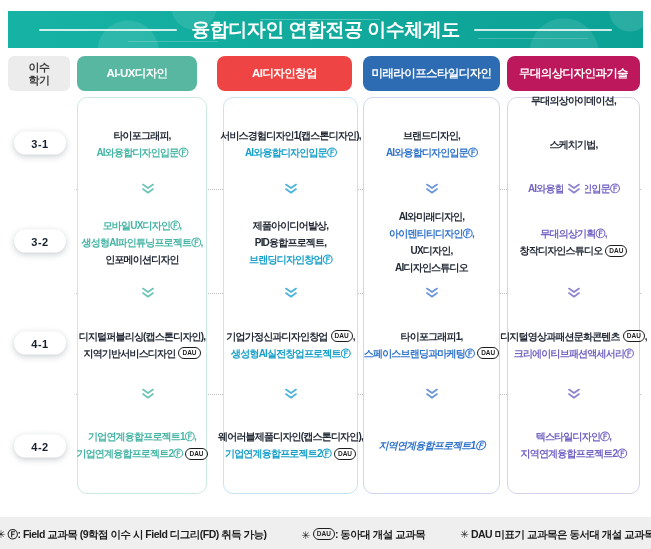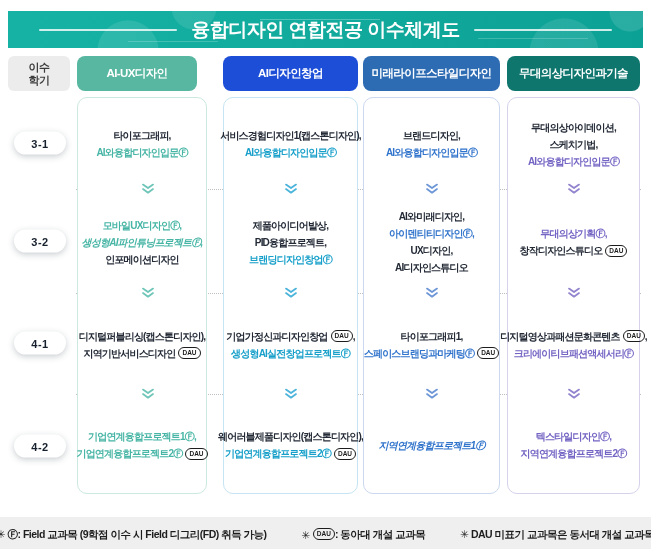--- a/index.html
+++ b/index.html
@@ -106,21 +106,21 @@
     <div class="divider" style="top: 293px;"></div>
     <div class="divider" style="top: 394px;"></div>
     <div class="track-header" style="left: 77px; width: 120px; background: rgb(88, 183, 160);">AI-UX디자인</div>
     <div class="track-column" style="left: 77px; width: 130px; border-color: rgb(203, 233, 224);">
       <div class="course-cell" style="height: 92px; flex: 0 0 92px;">
         <div class="course-line">타이포그래피,</div>
         <div class="course-line" style="color: rgb(71, 181, 165);">AI와융합디자인입문Ⓕ</div>
       </div>
       <div class="course-cell" style="height: 104px; flex: 0 0 104px;">
         <div class="course-line" style="color: rgb(71, 181, 165);">모바일UX디자인Ⓕ,</div>
-        <div class="course-line" style="color: rgb(71, 181, 165); font-style: italic;">생성형AI파인튜닝프로젝트Ⓕ,</div>
+        <div class="course-line" style="color: rgb(71, 181, 165);">생성형AI파인튜닝프로젝트Ⓕ,</div>
         <div class="course-line">인포메이션디자인</div>
       </div>
       <div class="course-cell" style="height: 101px; flex: 0 0 101px;">
         <div class="course-line">디지털퍼블리싱(캡스톤디자인),</div>
         <div class="course-line">지역기반서비스디자인<span class="dau-badge">DAU</span></div>
       </div>
       <div class="course-cell" style="height: 100px; flex: 0 0 100px;">
         <div class="course-line" style="color: rgb(71, 181, 165);">기업연계융합프로젝트1Ⓕ,</div>
         <div class="course-line" style="color: rgb(71, 181, 165);">기업연계융합프로젝트2Ⓕ<span class="dau-badge">DAU</span></div>
       </div>
@@ -130,21 +130,21 @@
         <path d="M2 5.6 L7 9.2 L12 5.6" fill="none" stroke="#6FC6B8" stroke-width="1.8" stroke-linecap="round" stroke-linejoin="round"></path>
       </svg></span>
     <span class="chevron" style="left: 147.5px; top: 293px;"><svg width="14" height="11" viewBox="0 0 14 11">
         <path d="M2 1 L7 4.6 L12 1" fill="none" stroke="#6FC6B8" stroke-width="1.8" stroke-linecap="round" stroke-linejoin="round"></path>
         <path d="M2 5.6 L7 9.2 L12 5.6" fill="none" stroke="#6FC6B8" stroke-width="1.8" stroke-linecap="round" stroke-linejoin="round"></path>
       </svg></span>
     <span class="chevron" style="left: 147.5px; top: 394px;"><svg width="14" height="11" viewBox="0 0 14 11">
         <path d="M2 1 L7 4.6 L12 1" fill="none" stroke="#6FC6B8" stroke-width="1.8" stroke-linecap="round" stroke-linejoin="round"></path>
         <path d="M2 5.6 L7 9.2 L12 5.6" fill="none" stroke="#6FC6B8" stroke-width="1.8" stroke-linecap="round" stroke-linejoin="round"></path>
       </svg></span>
-    <div class="track-header" style="left: 223px; width: 135px; background: #1d4ed8;">AI디자인창업</div>
+    <div class="track-header" style="left: 217px; width: 135px; background: #ef4444;">AI디자인창업</div>
     <div class="track-column" style="left: 223px; width: 135px; border-color: rgb(198, 228, 243);">
       <div class="course-cell" style="height: 92px; flex: 0 0 92px;">
         <div class="course-line">서비스경험디자인1(캡스톤디자인),</div>
         <div class="course-line" style="color: rgb(24, 160, 202);">AI와융합디자인입문Ⓕ</div>
       </div>
       <div class="course-cell" style="height: 104px; flex: 0 0 104px;">
         <div class="course-line">제품아이디어발상,</div>
         <div class="course-line">PID융합프로젝트,</div>
         <div class="course-line" style="color: rgb(24, 160, 202);">브랜딩디자인창업Ⓕ</div>
       </div>
@@ -194,23 +194,23 @@
         <path d="M2 5.6 L7 9.2 L12 5.6" fill="none" stroke="#6E97D8" stroke-width="1.8" stroke-linecap="round" stroke-linejoin="round"></path>
       </svg></span>
     <span class="chevron" style="left: 431.5px; top: 293px;"><svg width="14" height="11" viewBox="0 0 14 11">
         <path d="M2 1 L7 4.6 L12 1" fill="none" stroke="#6E97D8" stroke-width="1.8" stroke-linecap="round" stroke-linejoin="round"></path>
         <path d="M2 5.6 L7 9.2 L12 5.6" fill="none" stroke="#6E97D8" stroke-width="1.8" stroke-linecap="round" stroke-linejoin="round"></path>
       </svg></span>
     <span class="chevron" style="left: 431.5px; top: 394px;"><svg width="14" height="11" viewBox="0 0 14 11">
         <path d="M2 1 L7 4.6 L12 1" fill="none" stroke="#6E97D8" stroke-width="1.8" stroke-linecap="round" stroke-linejoin="round"></path>
         <path d="M2 5.6 L7 9.2 L12 5.6" fill="none" stroke="#6E97D8" stroke-width="1.8" stroke-linecap="round" stroke-linejoin="round"></path>
       </svg></span>
-    <div class="track-header" style="left: 507px; width: 133px; background: #0f766e;">무대의상디자인과기술</div>
+    <div class="track-header" style="left: 507px; width: 133px; background: #be185d;">무대의상디자인과기술</div>
     <div class="track-column" style="left: 507px; width: 133px; border-color: rgb(215, 209, 236);">
-      <div class="course-cell" style="height: 92px; flex: 0 0 92px;">
+      <div class="course-cell" style="height: 92px; flex: 0 0 92px; gap: 27px;">
         <div class="course-line">무대의상아이데이션,</div>
         <div class="course-line">스케치기법,</div>
         <div class="course-line" style="color: rgb(116, 101, 196);">AI와융합디자인입문Ⓕ</div>
       </div>
       <div class="course-cell" style="height: 104px; flex: 0 0 104px;">
         <div class="course-line" style="color: rgb(116, 101, 196);">무대의상기획Ⓕ,</div>
         <div class="course-line">창작디자인스튜디오<span class="dau-badge">DAU</span></div>
       </div>
       <div class="course-cell" style="height: 101px; flex: 0 0 101px;">
         <div class="course-line">디지털영상과패션문화콘텐츠<span class="dau-badge">DAU</span>,</div>

